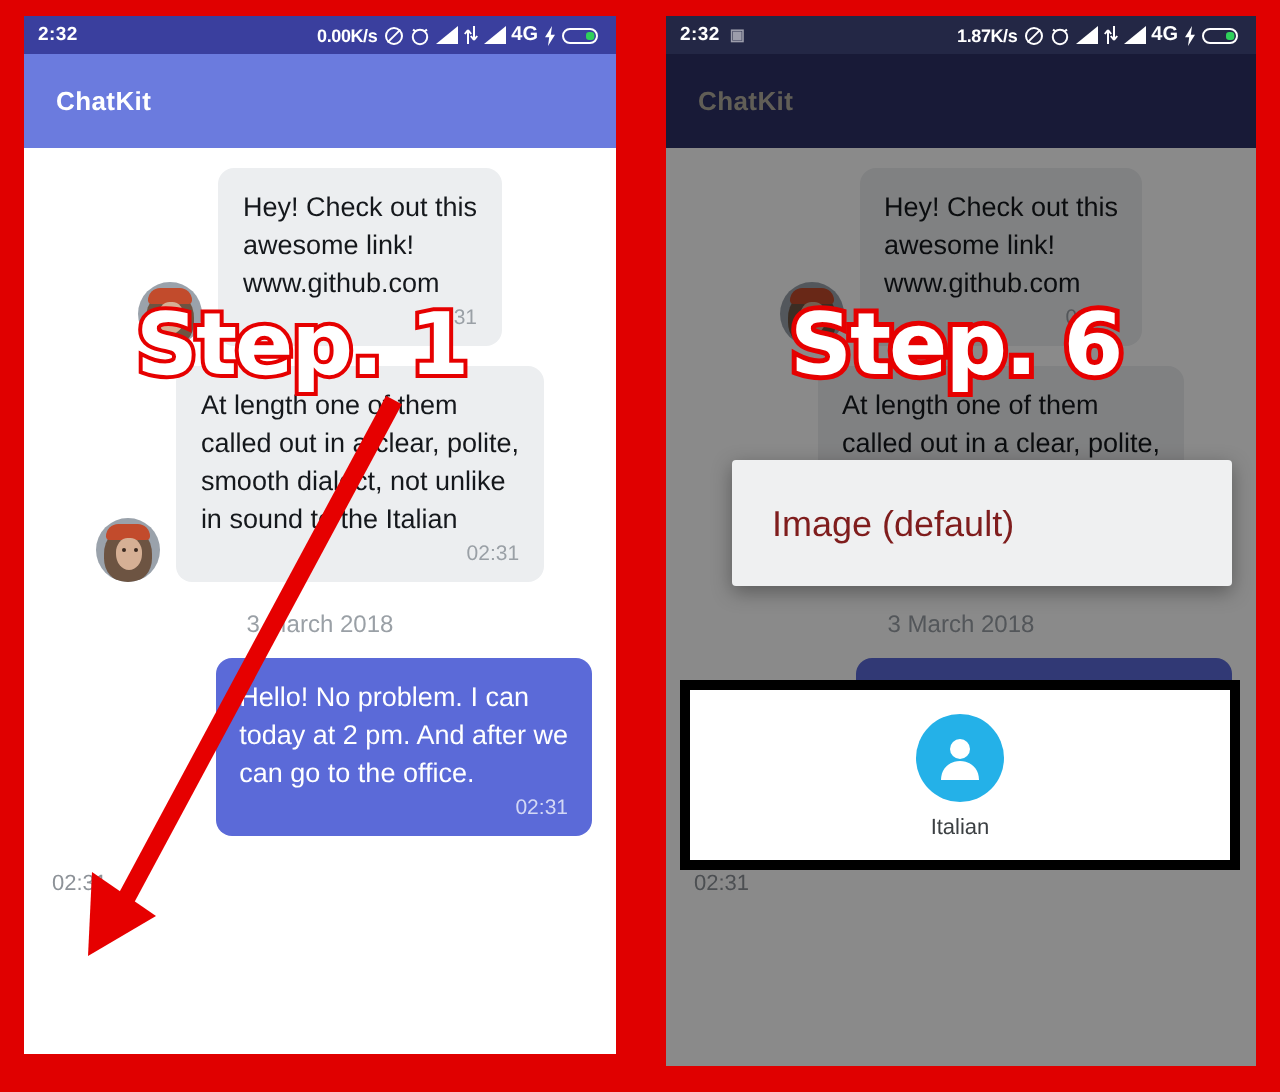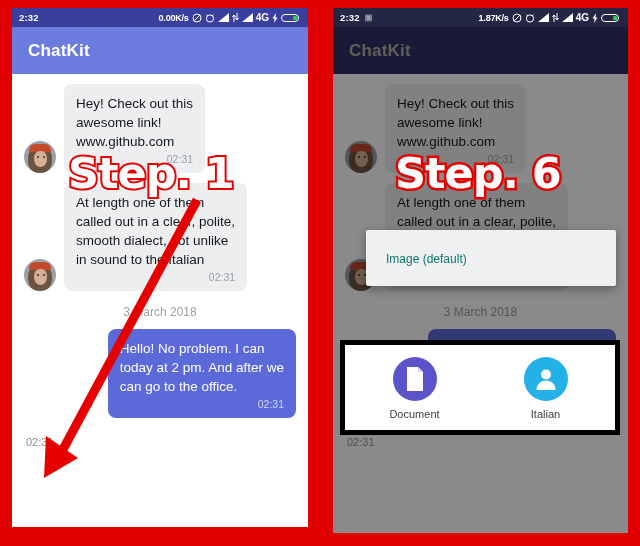--- a/index.html
+++ b/index.html
@@ -52,41 +52,42 @@
   .appbar {
     height: 47px;
     display: flex;
     align-items: center;
     padding-left: 16px;
   }
   #phone-left  .appbar { background: #6b7bde; }
   #phone-right .appbar { background: #2d3166; }
   .appbar-title {
     color: #ffffff;
-    font-size: 17px;
+    font-size: 13px;
     font-weight: bold;
     letter-spacing: .2px;
   }
   #phone-right .appbar-title { color: #b3aea0; }
 
   
   .chat {
     position: relative;
     background: #ffffff;
     flex: 1;
     overflow: hidden;
   }
   #phone-left  .chat { height: 453px; }
   #phone-right .chat { height: 459px; }
 
   .msg-row {
     display: flex;
     align-items: flex-end;
     padding: 0 12px;
     margin-top: 10px;
+    justify-content: center;
   }
   .msg-row.out { justify-content: flex-end; margin-left: 34px; }
 
   .avatar {
     width: 32px; height: 32px;
     border-radius: 50%;
     flex: 0 0 32px;
     margin-right: 8px;
     overflow: hidden;
     background: #9aa2ab;
@@ -165,22 +166,22 @@
   .dialog {
     position: absolute;
     left: 33px; top: 222px;
     width: 250px;
     background: #eff0f1;
     border-radius: 2px;
     box-shadow: 0 3px 10px rgba(0,0,0,.35);
     padding: 12px 0 10px 0;
   }
   .dialog-item {
-    font-size: 12px;
-    color: #0f766e;
+    font-size: 18px;
+    color: #7f1d1d;
     padding: 10px 20px;
   }
 
   .icon-frame {
     position: absolute;
     left: 7px; top: 332px;
     width: 280px;
     border: 5px solid #000000;
     background: #ffffff;
   }
@@ -453,29 +454,20 @@
 
     <div class="scrim"></div>
 
     <div class="dialog">
       <div class="dialog-item">Image (default)</div>
     </div>
 
     <div class="icon-frame">
       <div class="icon-row">
 
-        <div class="icon-cell">
-          <div class="icon-circle" style="background:#5a53c9">
-            <svg width="22" height="26" viewBox="0 0 22 26">
-                <path d="M3 1 h11 l5 5 v19 h-16 Z" fill="#ffffff"></path>
-                <path d="M14 1 v5 h5 Z" fill="#d9d7f2"></path>
-              </svg>
-          </div>
-          <div class="icon-label">Document</div>
-        </div>
 
 
         <div class="icon-cell">
           <div class="icon-circle" style="background:#24b1e8">
             <svg width="26" height="26" viewBox="0 0 26 26">
                 <circle cx="13" cy="8.5" r="5" fill="#ffffff"></circle>
                 <path d="M3.5 24 c0 -6 4.5 -9.5 9.5 -9.5 s9.5 3.5 9.5 9.5 Z" fill="#ffffff"></path>
               </svg>
           </div>
           <div class="icon-label">Italian</div>

